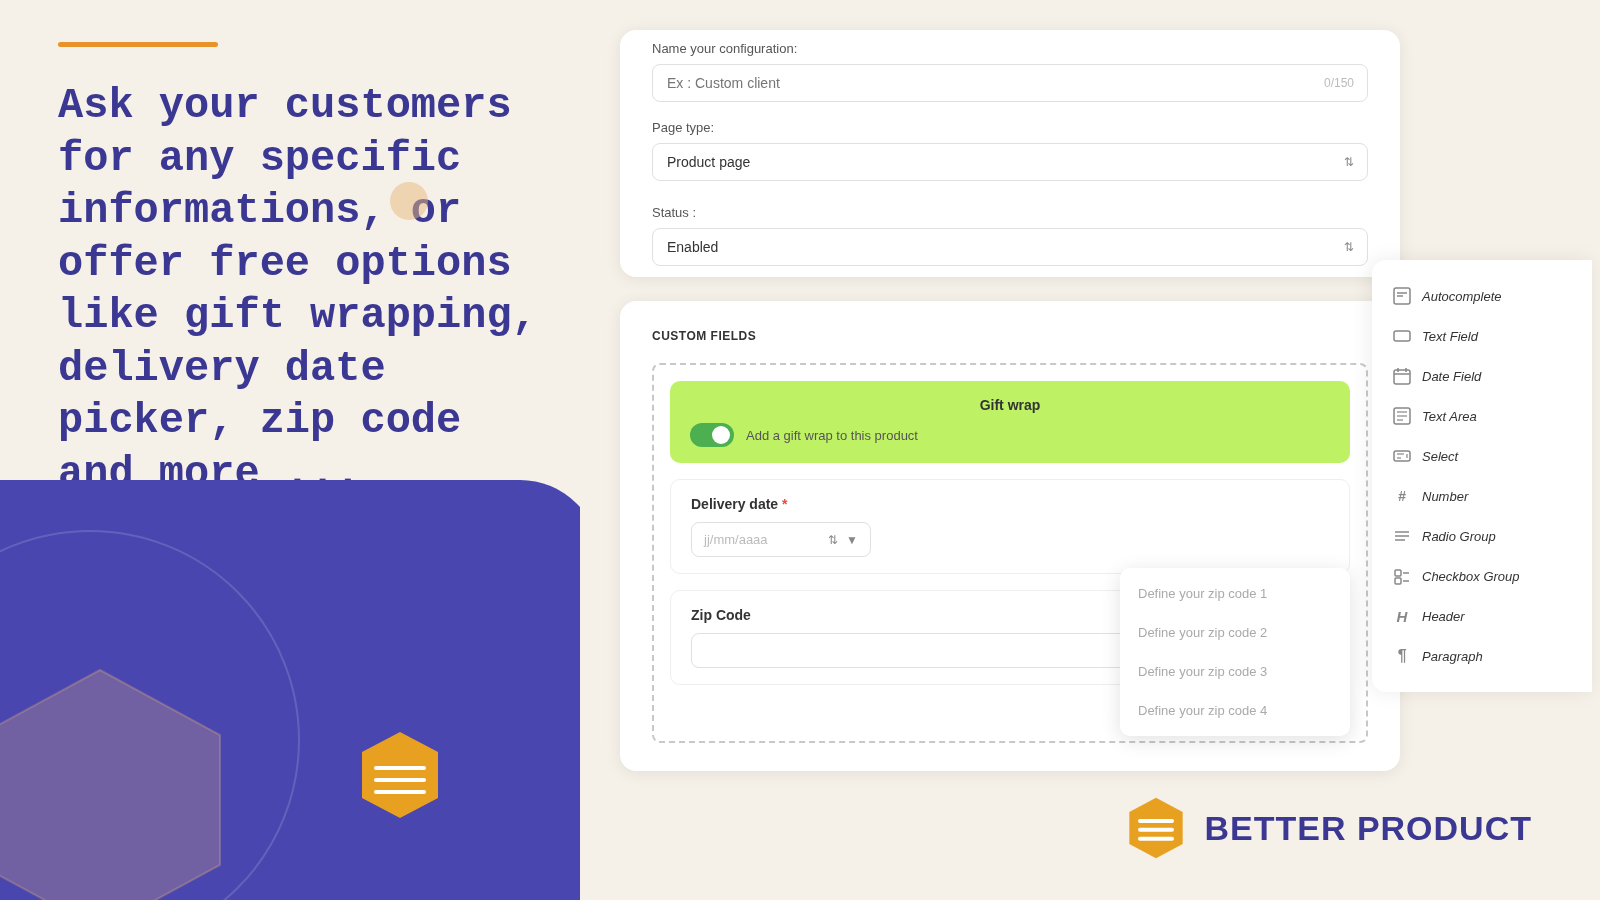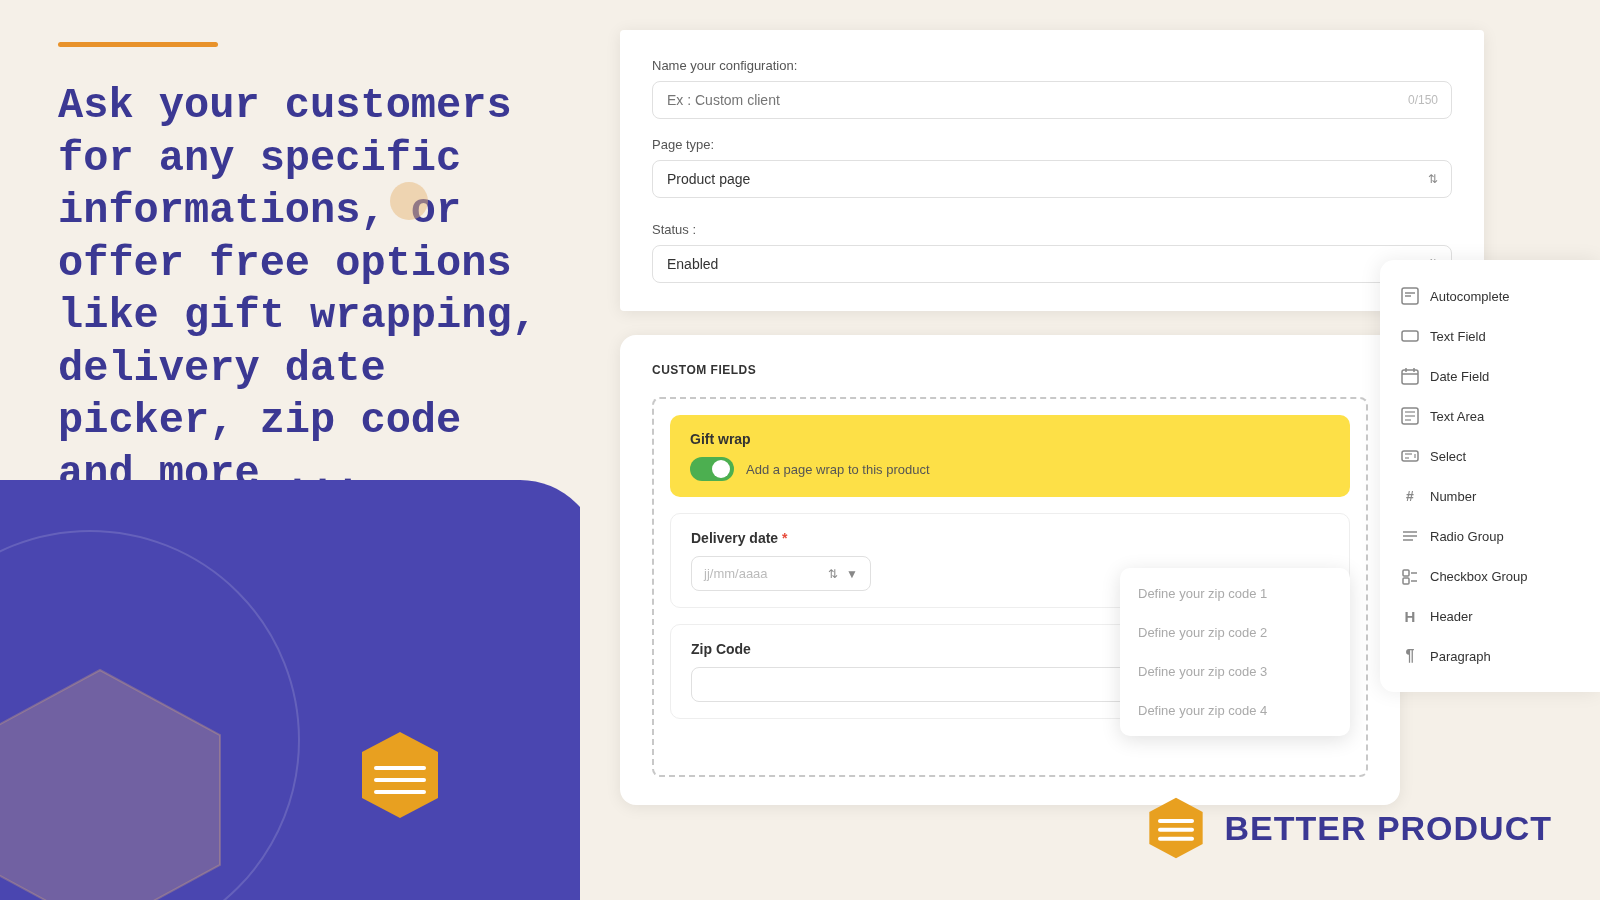--- a/index.html
+++ b/index.html
@@ -125,21 +125,21 @@
     
     .hex-gold {
       position: absolute;
       left: 350px;
       bottom: 90px;
     }
 
     
     .brand-logo {
       position: absolute;
-      right: 48px;
+      right: 68px;
       bottom: 40px;
       display: flex;
       align-items: center;
       gap: 16px;
     }
 
     .brand-hex {
       width: 64px;
       height: 64px;
     }
@@ -158,25 +158,25 @@
       top: 0;
       width: 1020px;
       height: 900px;
       background: #f5f0e8;
       padding: 30px 40px;
     }
 
     
     .config-card {
       background: #ffffff;
-      border-radius: 4px;
-      padding: 28px 32px;
+      border-radius: 16px;
+      padding: 11px 32px;
       box-shadow: 0 2px 16px rgba(0,0,0,0.08);
       margin-bottom: 24px;
-      width: 864px;
+      width: 780px;
     }
 
     .field-label {
       font-size: 13px;
       color: #555;
       margin-bottom: 8px;
     }
 
     .row-fields {
       display: flex;
@@ -210,24 +210,25 @@
     
     .dashed-area {
       border: 2px dashed #c8c8c8;
       border-radius: 8px;
       min-height: 380px;
       position: relative;
     }
 
     
     .widget-card {
-      background: #fde047;
+      background: #bef264;
       border-radius: 10px;
       padding: 16px 20px;
       margin: 16px;
+      text-align: center;
     }
 
     .widget-title {
       font-size: 14px;
       font-weight: 600;
       color: #333;
       margin-bottom: 10px;
     }
 
     .toggle-row {
@@ -321,27 +322,28 @@
     .zip-dropdown-item {
       padding: 12px 18px;
       font-size: 13px;
       color: #aaa;
       cursor: pointer;
     }
 
     
     .sidebar-panel {
       position: absolute;
-      right: 0;
+      right: 8px;
       top: 260px;
       width: 220px;
       background: #ffffff;
       border-radius: 14px 0 0 14px;
       box-shadow: -2px 0 20px rgba(0,0,0,0.08);
       padding: 16px 0;
+      font-style: italic;
     }
 
     .sidebar-item {
       display: flex;
       align-items: center;
       gap: 10px;
       padding: 10px 20px;
       cursor: pointer;
       font-size: 13px;
       color: #333;
@@ -473,21 +475,21 @@
 
   <div class="custom-fields-card">
     <div class="section-title">CUSTOM FIELDS</div>
 
     <div class="dashed-area">
 
       <div class="widget-card">
         <div class="widget-title">Gift wrap</div>
         <div class="toggle-row">
           <div class="toggle"></div>
-          <span class="toggle-label">Add a page wrap to this product</span>
+          <span class="toggle-label">Add a gift wrap to this product</span>
         </div>
       </div>
 
       <div class="delivery-widget" style="margin:16px;width:calc(100% - 32px);">
         <div class="widget-title">
           <span>Delivery date</span>
           <span class="required-star"> *</span>
         </div>
         <div class="date-input-box">
           <span style="color:#bbb;flex:1;">jj/mm/aaaa</span>

